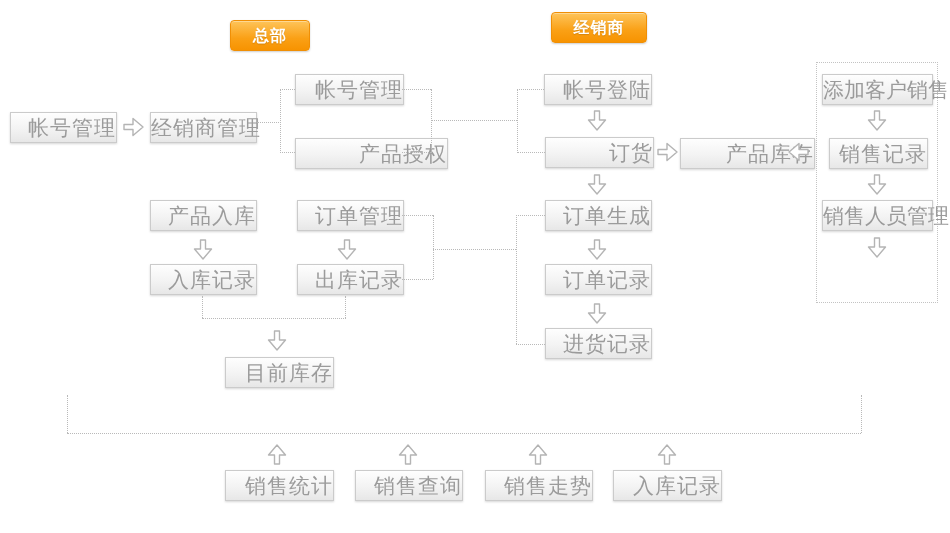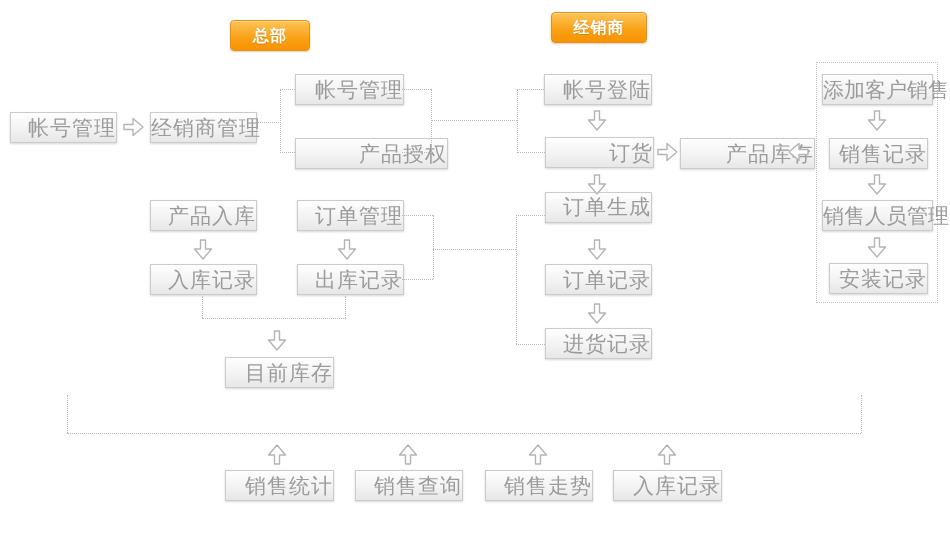--- a/index.html
+++ b/index.html
@@ -58,28 +58,27 @@
   <div class="node" style="left:295px;top:138px;width:107px;padding-left:44px;">产品授权</div>
   <div class="node" style="left:150px;top:200px;width:105px;">产品入库</div>
   <div class="node" style="left:297px;top:200px;width:105px;">订单管理</div>
   <div class="node" style="left:150px;top:264px;width:105px;">入库记录</div>
   <div class="node" style="left:297px;top:264px;width:105px;">出库记录</div>
   <div class="node" style="left:225px;top:357px;width:107px;">目前库存</div>
 
   <div class="node" style="left:544px;top:74px;width:106px;">帐号登陆</div>
   <div class="node" style="left:545px;top:137px;width:107px;">订货</div>
   <div class="node" style="left:680px;top:138px;width:105px;padding-left:28px;">产品库存</div>
-  <div class="node" style="left:545px;top:192px;width:105px;font-family:Liberation Serif, serif;">订单生成</div>
+  <div class="node" style="left:545px;top:200px;width:105px;">订单生成</div>
   <div class="node" style="left:545px;top:264px;width:105px;">订单记录</div>
   <div class="node" style="left:545px;top:328px;width:105px;">进货记录</div>
 
   <div class="node" style="left:822px;top:74px;width:109px;letter-spacing:0;">添加客户销售</div>
   <div class="node" style="left:829px;top:138px;width:97px;">销售记录</div>
   <div class="node" style="left:822px;top:200px;width:109px;letter-spacing:0;">销售人员管理</div>
-  <div class="node" style="left:829px;top:263px;width:97px;">安装记录</div>
 
   <div class="node" style="left:225px;top:470px;width:107px;">销售统计</div>
   <div class="node" style="left:355px;top:470px;width:106px;">销售查询</div>
   <div class="node" style="left:485px;top:470px;width:106px;">销售走势</div>
   <div class="node" style="left:613px;top:470px;width:107px;">入库记录</div>
 
   <div class="hline" style="left:257px;top:122px;width:24px;"></div>
   <div class="vline" style="left:280px;top:89px;height:64px;"></div>
   <div class="hline" style="left:280px;top:89px;width:15px;"></div>
   <div class="hline" style="left:280px;top:152px;width:15px;"></div>

